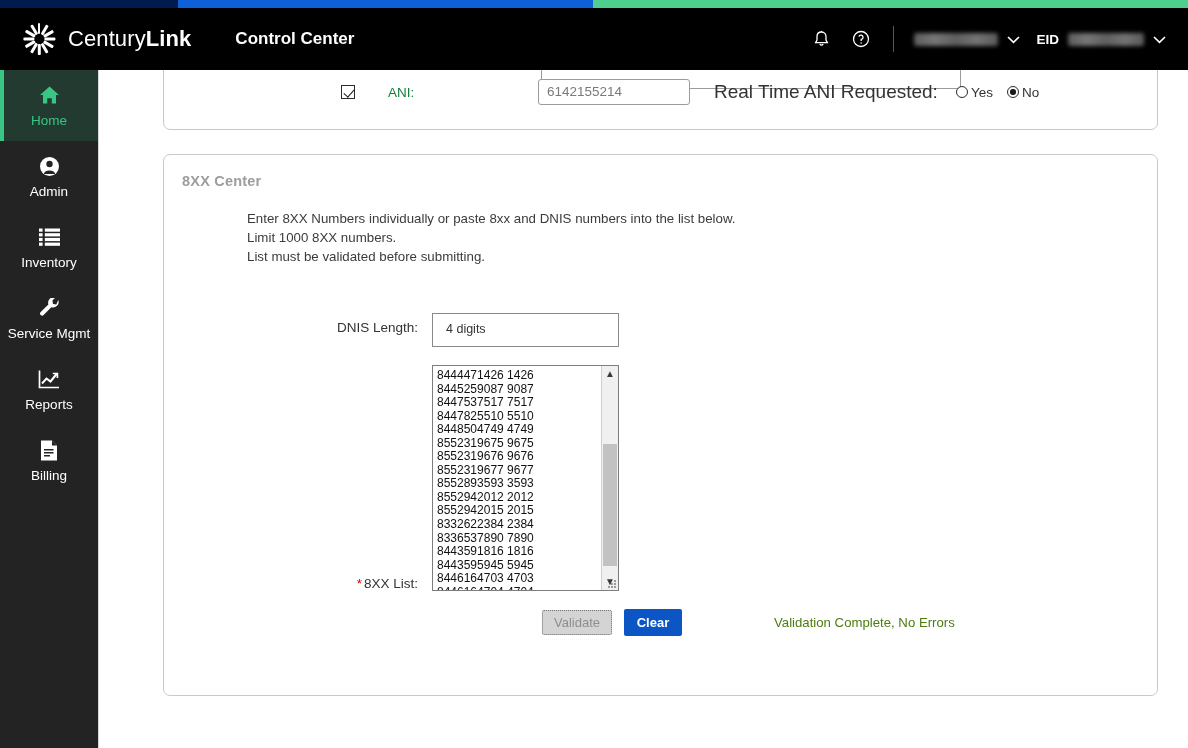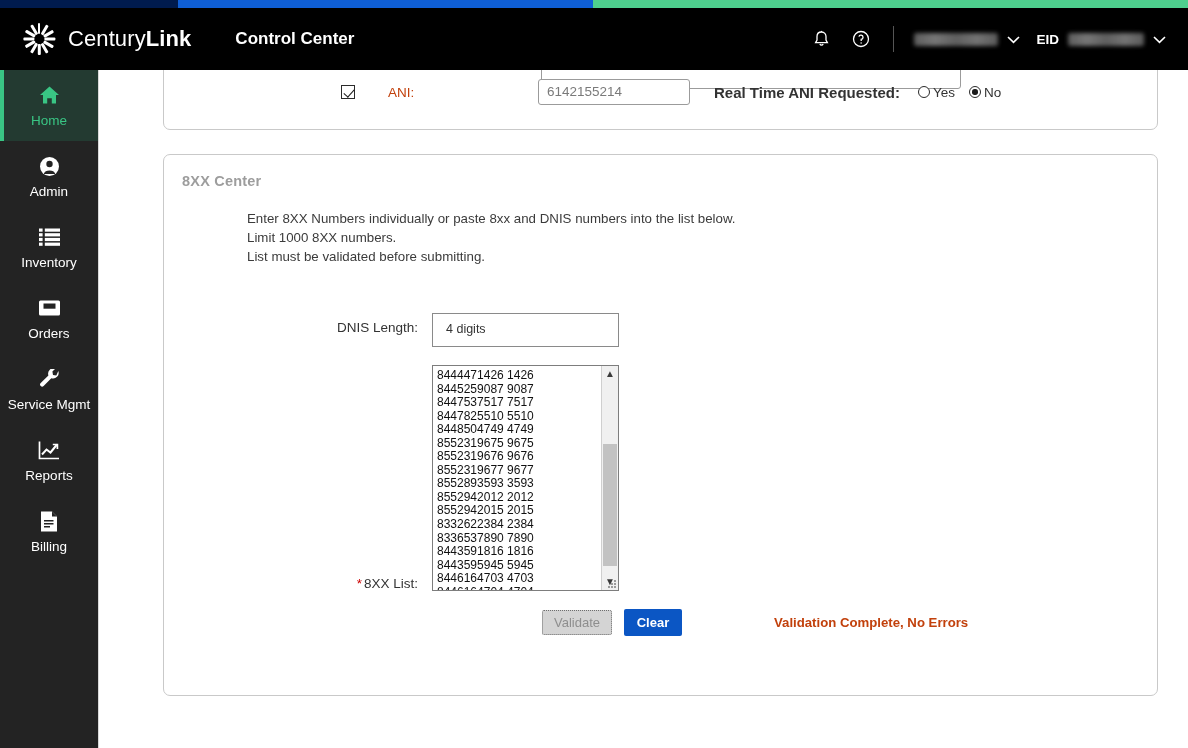--- a/index.html
+++ b/index.html
@@ -122,31 +122,31 @@
     width: 14px; height: 14px; border: 1px solid #2b2b2b;
     background: #fff; position: relative; margin-left: 177px;
     flex: none;
   }
   .chk::after {
     content: ""; position: absolute; left: 3.5px; top: 0.5px;
     width: 5px; height: 9px; border: solid #1a1a1a;
     border-width: 0 1.6px 1.6px 0; transform: rotate(42deg);
   }
   .ani-label {
-    margin-left: 33px; font-size: 13.5px; color: #c2410c;
+    margin-left: 33px; font-size: 13.5px; color: #15803d;
     width: 150px;
   }
   .ani-input {
     width: 152px; height: 26px; border: 1px solid #9b9b9b;
     border-radius: 3px; background: #fff;
     font-size: 13.5px; color: #7a7a7a;
     padding: 0 8px; line-height: 24px;
   }
   .rt-label {
-    margin-left: 24px; font-size: 15px; color: #333; font-weight: bold;
+    margin-left: 24px; font-size: 19px; color: #333;
   }
   .radio-group { display: flex; align-items: center; margin-left: 18px; gap: 14px; }
   .radio-opt { display: flex; align-items: center; gap: 3px; font-size: 13.5px; color: #333; }
   .radio {
     width: 12px; height: 12px; border-radius: 50%;
     border: 1.3px solid #2b2b2b; background: #fff;
     position: relative; flex: none;
   }
   .radio.sel::after {
     content: ""; position: absolute; left: 2.3px; top: 2.3px;
@@ -213,21 +213,21 @@
   #validate-button {
     width: 70px; height: 25px; background: #d4d4d4;
     color: #8e8e8e; border: 1px dotted #6d6d6d;
   }
   #clear-button {
     width: 58px; height: 27px; background: #0b56c4;
     color: #ffffff; font-weight: 700; border: none; margin-left: 12px;
   }
   .validation-msg {
     margin-left: 92px; font-size: 13.2px;
-    font-weight: 700; color: #c2410c;
+    font-weight: 400; color: #4d7c0f;
   }
 </style>
 </head>
 <body>
 
 <div id="accent-stripe">
   <div class="accent-navy"></div>
   <div class="accent-blue"></div>
   <div class="accent-green"></div>
 </div>
@@ -321,29 +321,20 @@
             <rect x="5.8" y="5.2" width="15.2" height="3.2"></rect>
           <rect x="0" y="9.9" width="3.6" height="3.2"></rect>
             <rect x="5.8" y="9.9" width="15.2" height="3.2"></rect>
           <rect x="0" y="14.6" width="3.6" height="3.2"></rect>
             <rect x="5.8" y="14.6" width="15.2" height="3.2"></rect>
           </svg>
       </div>
       <span>Inventory</span>
     </div>
 
-    <div class="nav-item">
-      <div class="nav-icon">
-        <svg width="21" height="18" viewBox="0 0 21 18" fill="#fff">
-          <path d="M1.5 1.5 h18 a1.5 1.5 0 0 1 1.5 1.5 v12 a1.5 1.5 0 0 1 -1.5 1.5 h-18 A1.5 1.5 0 0 1 0 15 V3 a1.5 1.5 0 0 1 1.5 -1.5 Z"></path>
-          <path d="M4.5 4.5 h12 v5.2 h-12 Z" fill="#232323"></path>
-          </svg>
-      </div>
-      <span>Orders</span>
-    </div>
 
     <div class="nav-item">
       <div class="nav-icon">
         <svg width="21" height="20" viewBox="0 0 21 20" fill="#fff">
           <path d="M19.3 2.1 a5.6 5.6 0 0 1 -7 7.2 L4.6 17 a2 2 0 0 1 -2.9 -2.9 L9.4 6.4 a5.6 5.6 0 0 1 7.2 -7 L13.4 2.6 l0.6 3.3 l3.3 0.6 Z"></path>
           </svg>
       </div>
       <span>Service Mgmt</span>
     </div>
 

